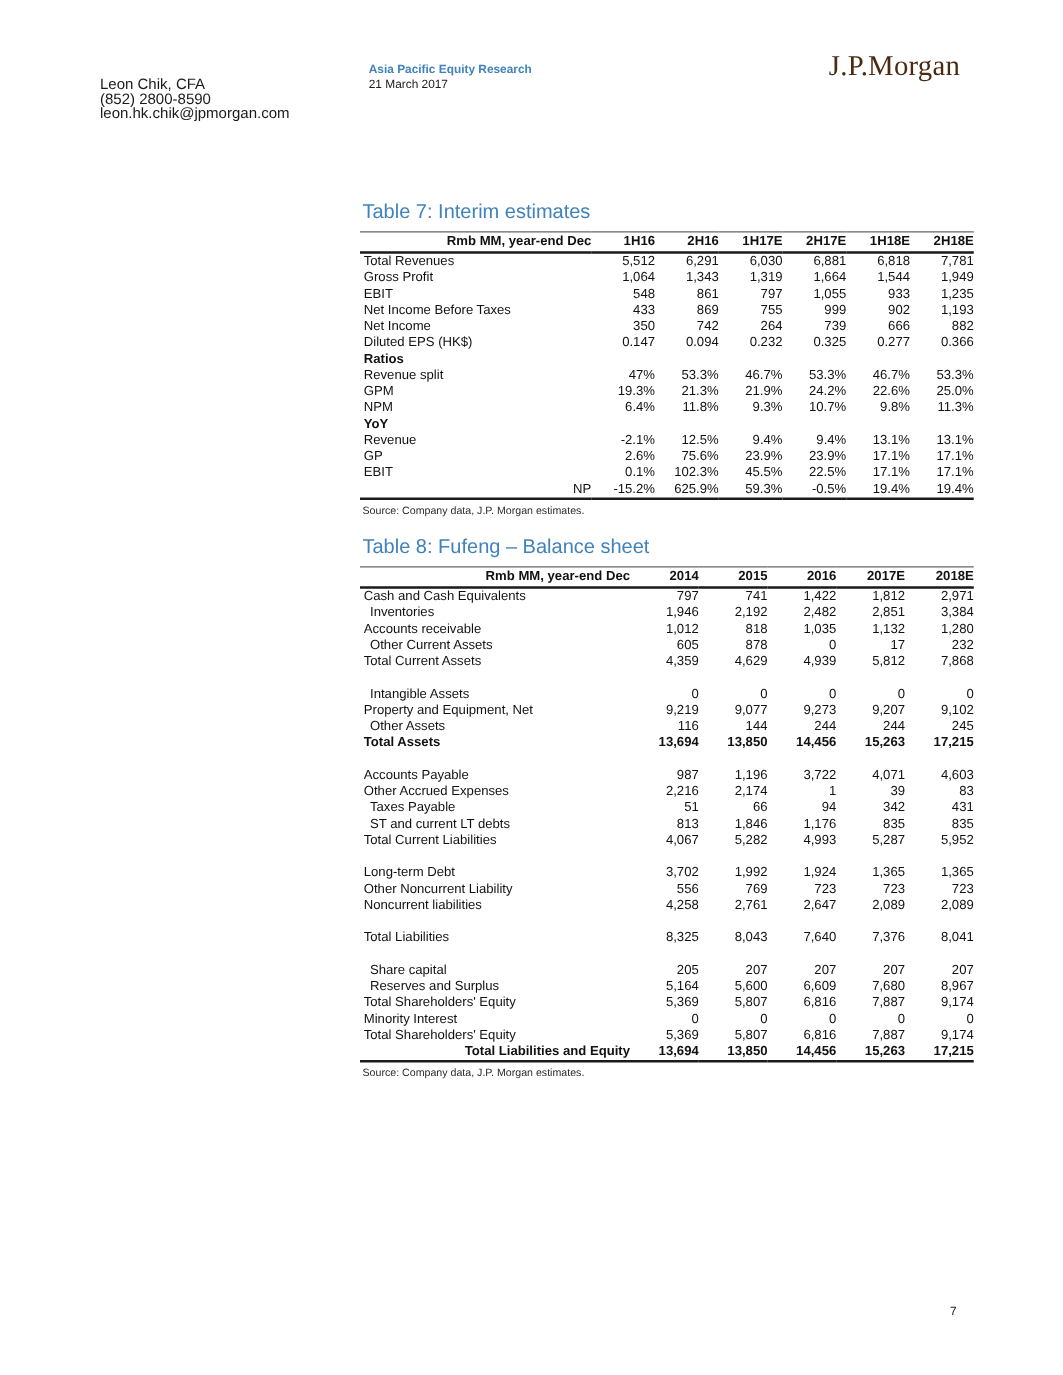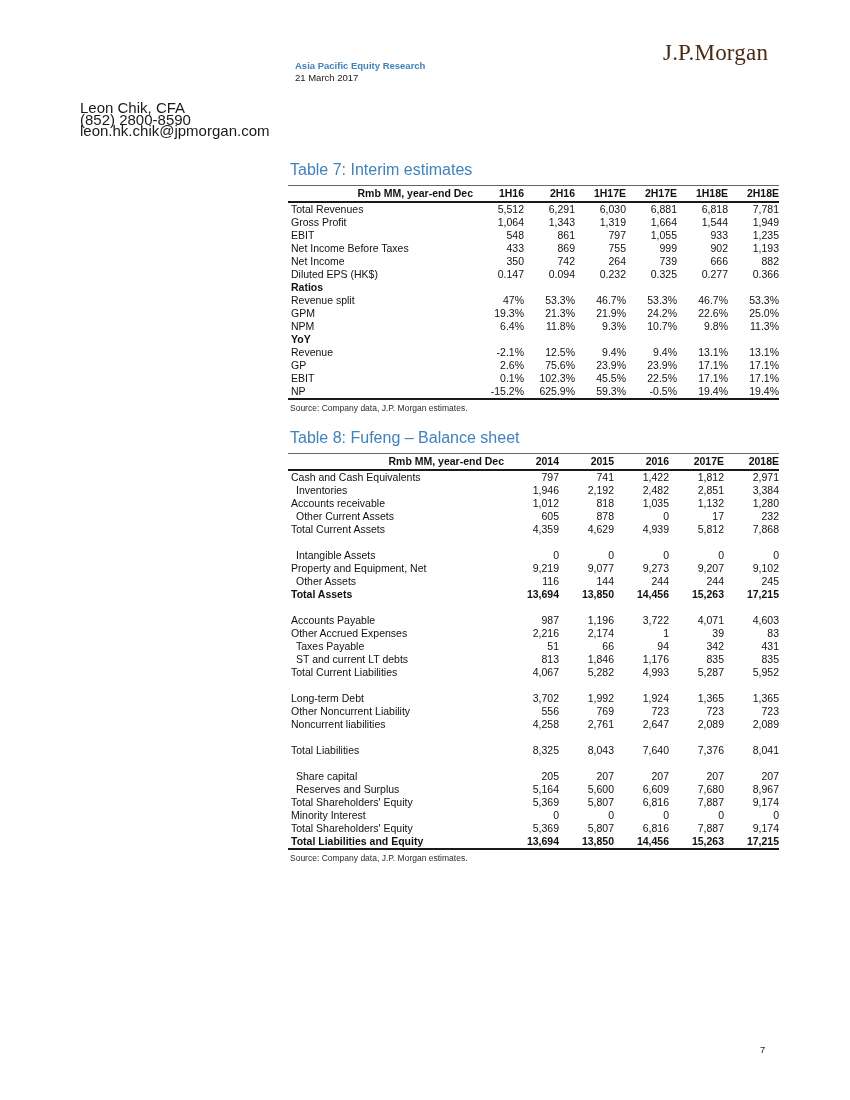--- a/index.html
+++ b/index.html
@@ -2,22 +2,22 @@
 <html><head>
 <meta charset="utf-8">
 <style>
   html,body{margin:0;padding:0;}
   body{
     width:850px;height:1100px;position:relative;background:#ffffff;
     font-family:"Liberation Sans","DejaVu Sans",sans-serif;color:#1a1a1a;
     -webkit-font-smoothing:antialiased;
   }
   
-  .analyst-block{position:absolute;left:80px;top:62px;font-size:15px;line-height:11.5px;color:#1a1a1a;margin-top:40px;}
-  .pub-block{position:absolute;left:295px;top:60px;font-size:9.5px;line-height:12px;}
+  .analyst-block{position:absolute;left:80px;top:62px;font-size:12px;line-height:11.5px;color:#1a1a1a;}
+  .pub-block{position:absolute;left:295px;top:50px;font-size:9.5px;line-height:12px;}
   .pub-title{color:#4082bc;font-weight:bold;}
   .pub-date{color:#1a1a1a;}
   .logo{
     position:absolute;left:663px;top:40px;width:110px;
     font-family:"Liberation Serif","DejaVu Serif",serif;
     font-size:23px;color:#4a2a12;letter-spacing:0.2px;white-space:nowrap;
   }
   
   .content{position:absolute;left:288px;top:161px;width:491px;}
   .tbl-title{color:#4082bc;font-weight:normal;font-size:16px;margin:0 0 6px 2px;}
@@ -30,21 +30,21 @@
     border-top:1px solid #666;border-bottom:2px solid #1a1a1a;
     height:15px;vertical-align:middle;
   }
   table.fin thead th.lbl{text-align:right;padding-left:3px;}
   table.fin td{text-align:right;height:13px;vertical-align:middle;}
   table.fin td.lbl{text-align:left;padding-left:3px;}
   table.fin td.lbl.indent{padding-left:8px;}
   table.fin tr.bold td{font-weight:bold;}
   table.fin tr.section td{font-weight:bold;}
   table.fin tr.blank td{height:13px;}
-  table.fin tr.last td{border-bottom:2px solid #1a1a1a;}
+  table.fin tr.last td{border-bottom:2px solid #1a1a1a;text-align:right;}
   .source{font-size:8.5px;color:#2b2b2b;margin:3px 0 0 2px;}
   
   .page-num{position:absolute;left:760px;top:1044px;font-size:9.5px;color:#222;}
 </style>
 </head>
 <body>
 
 <div class="analyst-block">
   <div>Leon Chik, CFA</div>
   <div>(852) 2800-8590</div>

